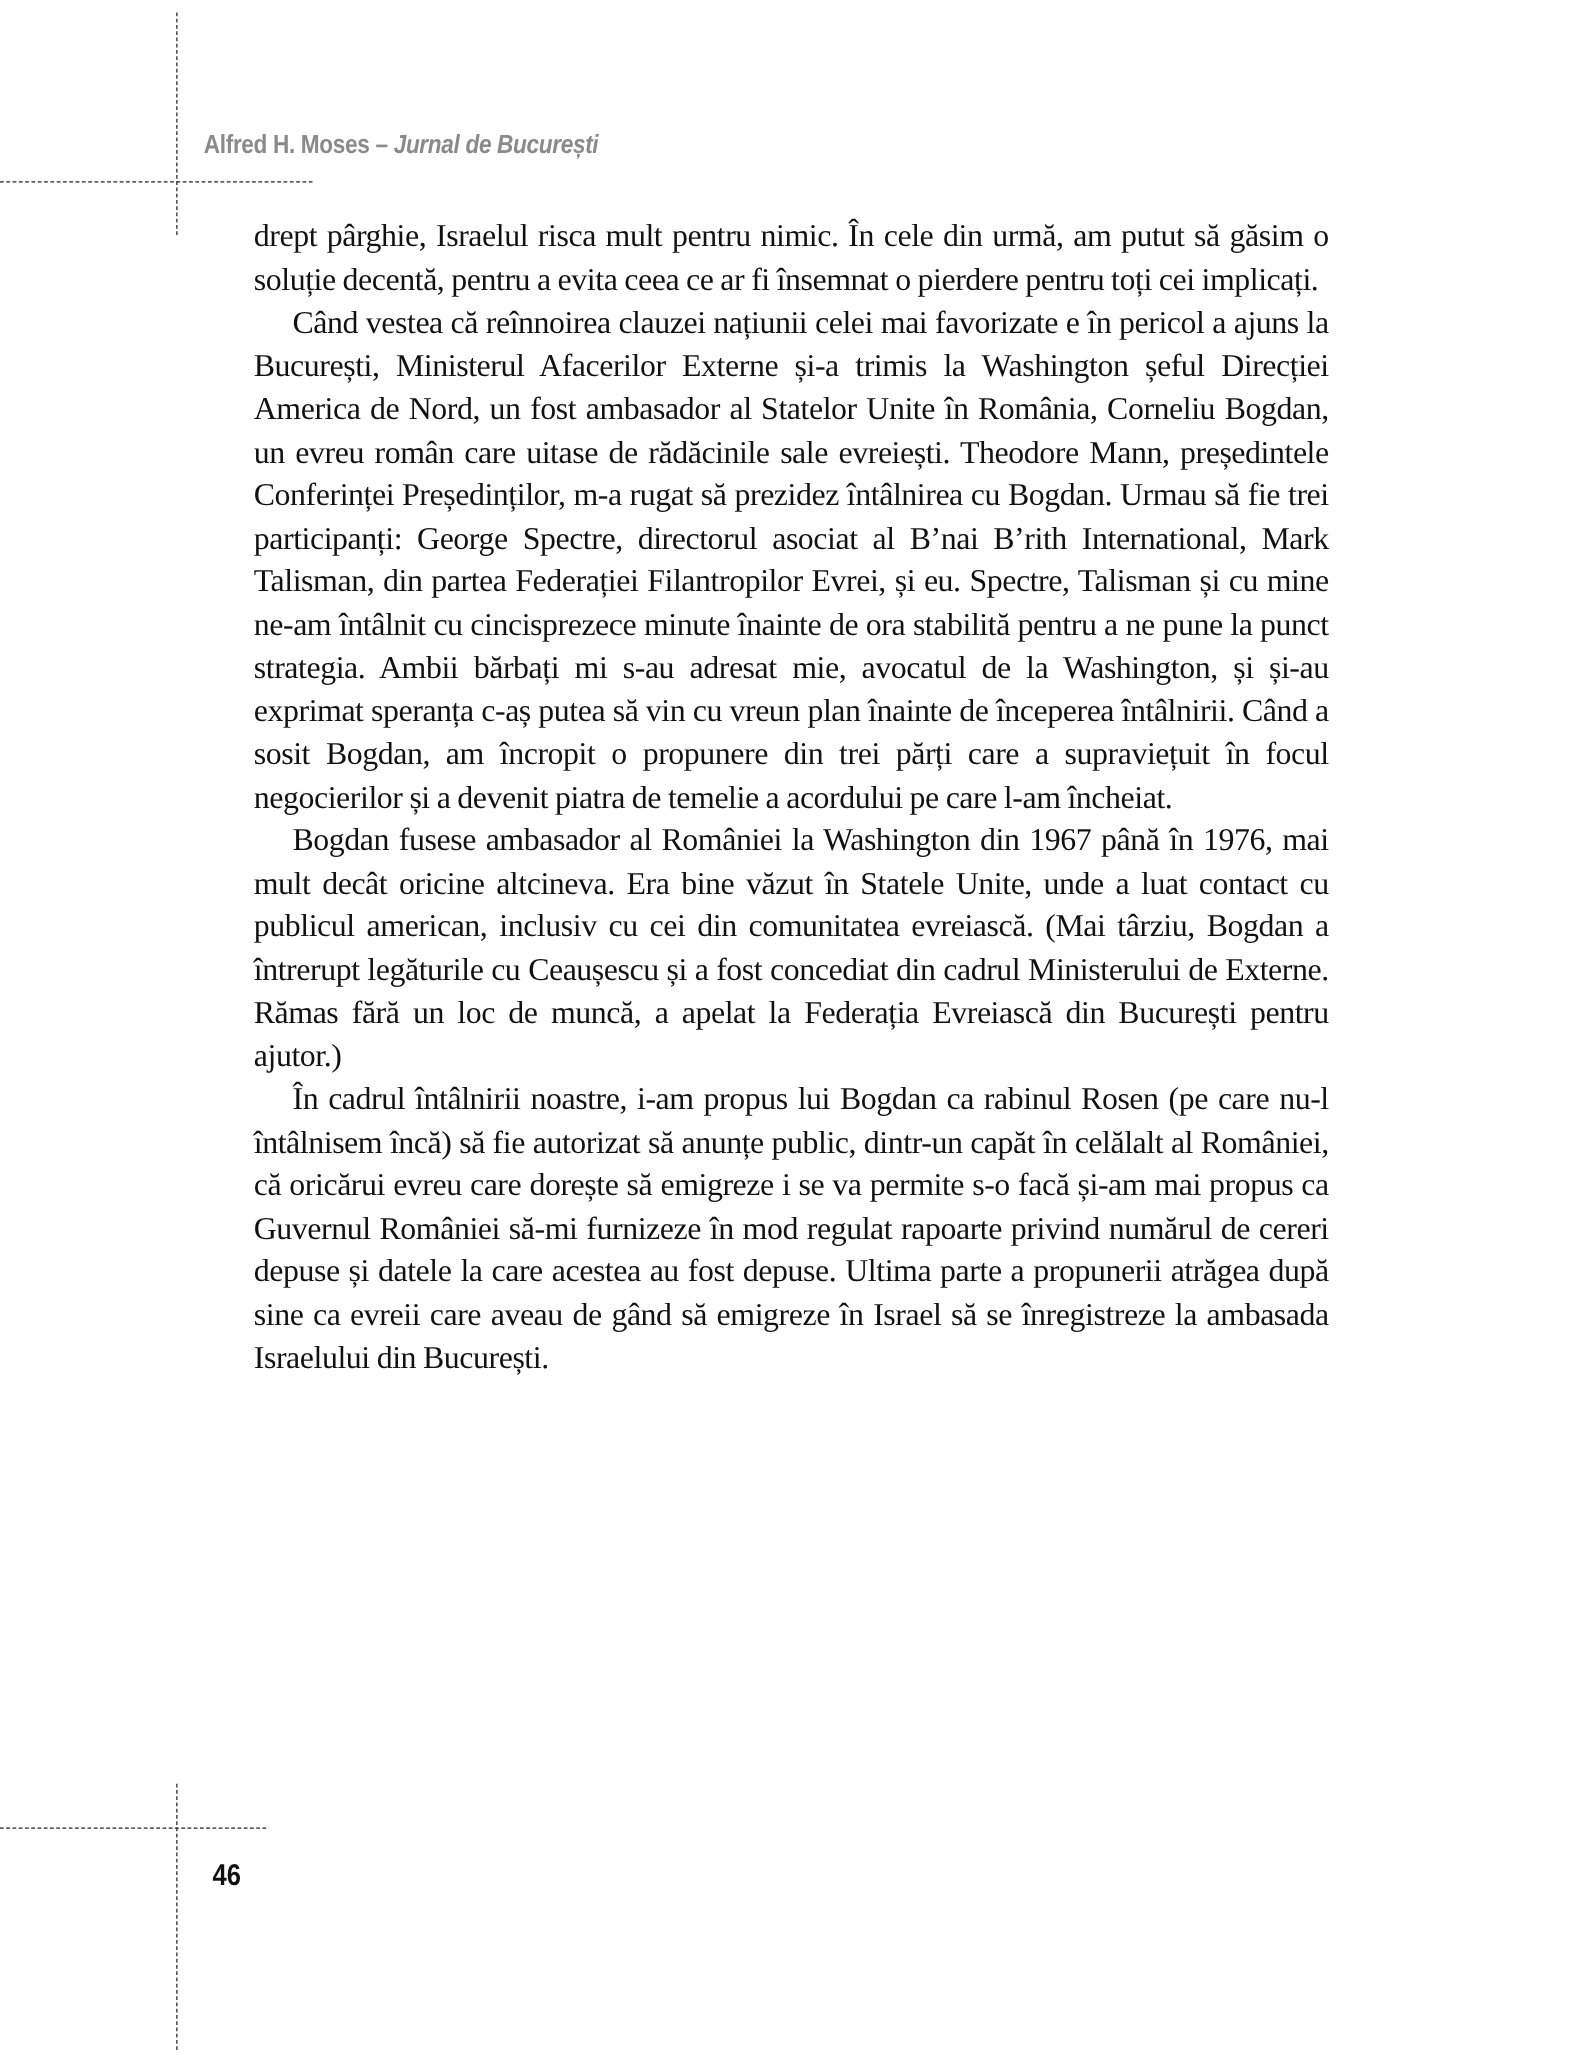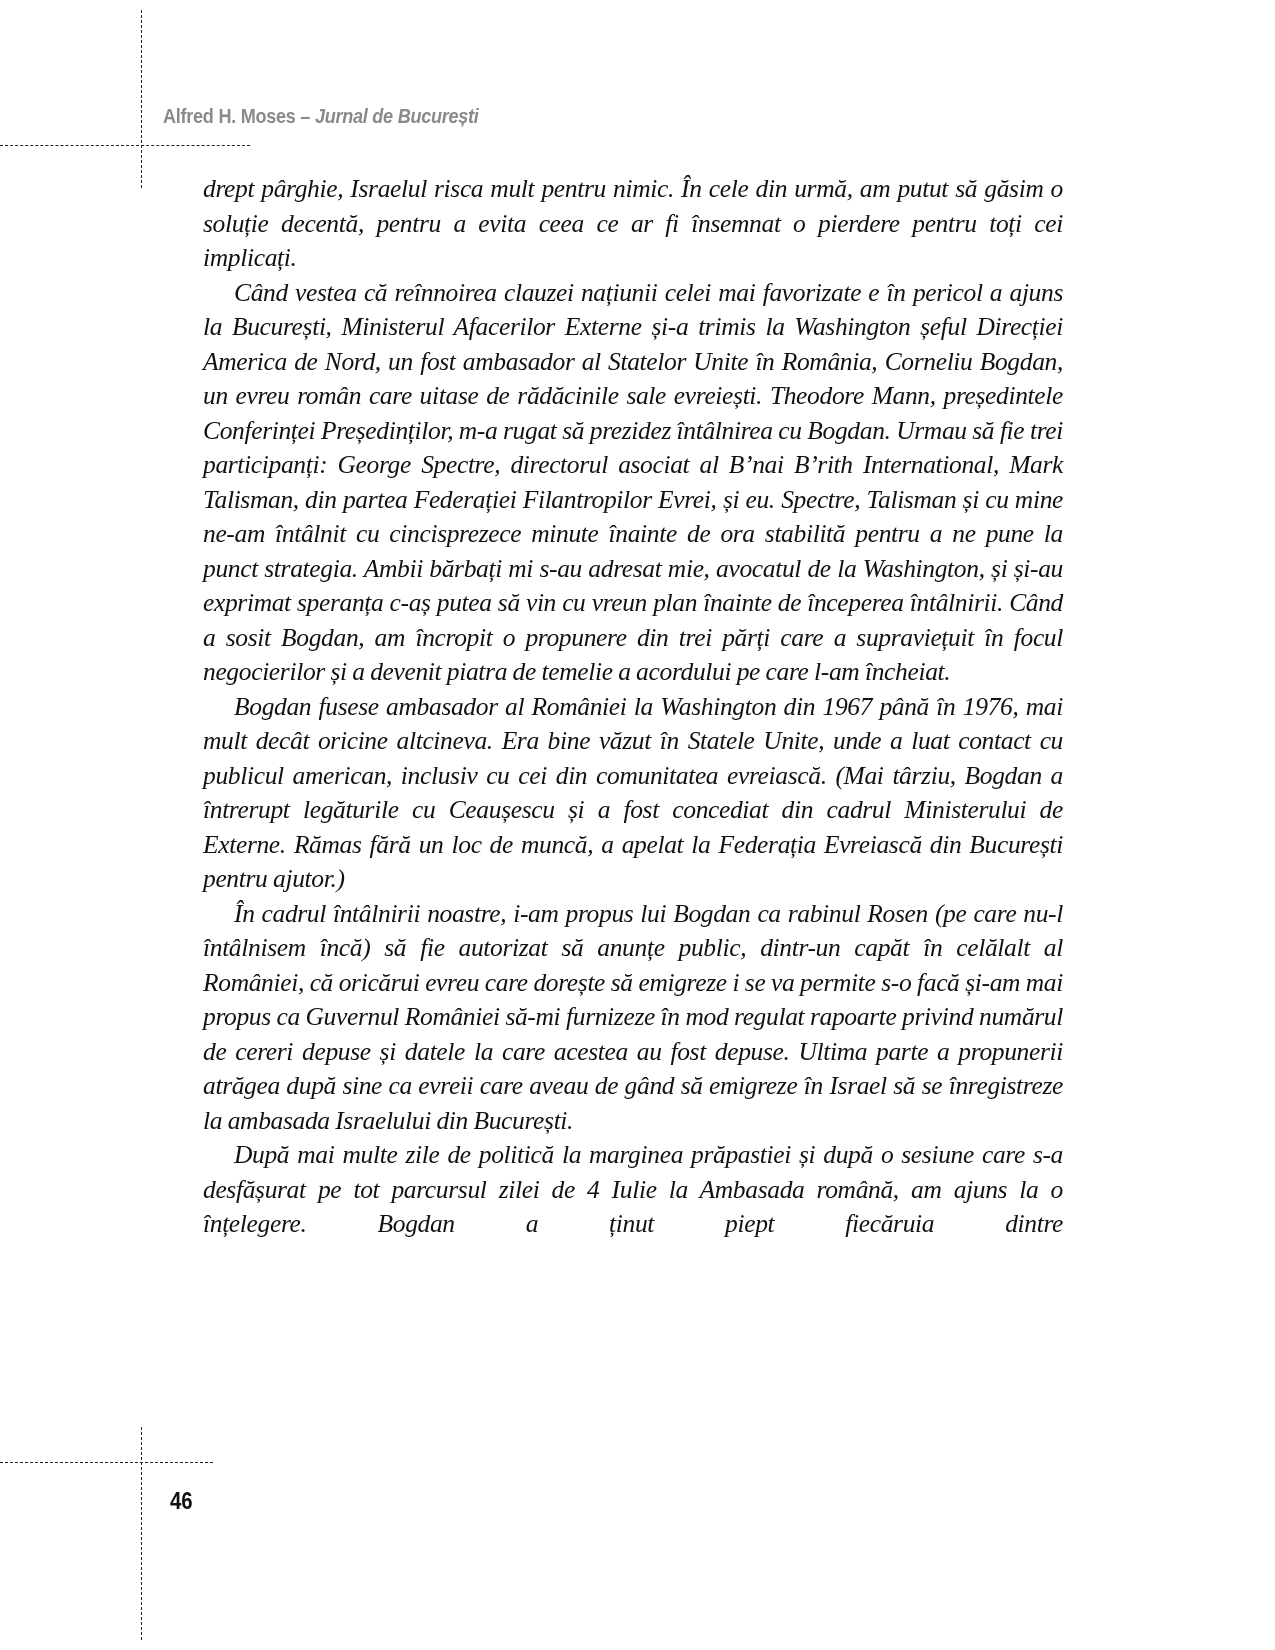--- a/index.html
+++ b/index.html
@@ -49,21 +49,20 @@
     line-height: 34.5px;
     color: #111;
     text-align: justify;
     letter-spacing: -0.35px;
     word-spacing: -0.5px;
   }
   .body-text p {
     margin: 0;
     text-indent: 31px;
     text-align-last: left;
-    font-style: italic;
   }
   .body-text p.cont {
     text-indent: 0;
   }
   .page-number {
     position: absolute;
     left: 170px;
     top: 1487px;
     font-family: "Liberation Sans", sans-serif;
     font-weight: bold;
@@ -83,16 +82,15 @@
 
 <div class="running-head">
   <span>Alfred H. Moses – </span><span class="title">Jurnal de București</span>
 </div>
 
 <div class="body-text">
   <p class="cont">drept pârghie, Israelul risca mult pentru nimic. În cele din urmă, am putut să găsim o soluție decentă, pentru a evita ceea ce ar fi însemnat o pierdere pentru toți cei implicați.</p>
   <p>Când vestea că reînnoirea clauzei națiunii celei mai favorizate e în pericol a ajuns la București, Ministerul Afacerilor Externe și-a trimis la Washington șeful Direcției America de Nord, un fost ambasador al Sta­telor Unite în România, Corneliu Bogdan, un evreu român care uitase de rădăcinile sale evreiești. Theodore Mann, președintele Conferinței Președinților, m-a rugat să prezidez întâlnirea cu Bogdan. Urmau să fie trei participanți: George Spectre, directorul asociat al B’nai B’rith International, Mark Talisman, din partea Federației Filantropilor Evrei, și eu. Spectre, Talisman și cu mine ne-am întâlnit cu cincisprezece minute înainte de ora stabilită pentru a ne pune la punct strategia. Ambii bărbați mi s-au adresat mie, avocatul de la Washington, și și-au exprimat speranța c-aș putea să vin cu vreun plan înainte de începerea întâlnirii. Când a sosit Bogdan, am încropit o propunere din trei părți care a supraviețuit în focul negocierilor și a devenit piatra de temelie a acordului pe care l-am încheiat.</p>
   <p>Bogdan fusese ambasador al României la Washington din 1967 până în 1976, mai mult decât oricine altcineva. Era bine văzut în Statele Unite, unde a luat contact cu publicul american, inclusiv cu cei din comunitatea evreiască. (Mai târziu, Bogdan a întrerupt legăturile cu Ceaușescu și a fost concediat din cadrul Ministerului de Externe. Rămas fără un loc de muncă, a apelat la Federația Evreiască din București pentru ajutor.)</p>
   <p>În cadrul întâlnirii noastre, i-am propus lui Bogdan ca rabinul Rosen (pe care nu-l întâlnisem încă) să fie autorizat să anunțe public, dintr-un capăt în celălalt al României, că oricărui evreu care dorește să emigreze i se va permite s-o facă și-am mai propus ca Guvernul României să-mi furnizeze în mod regulat rapoarte privind numărul de cereri depuse și datele la care acestea au fost depuse. Ultima parte a propunerii atrăgea după sine ca evreii care aveau de gând să emigreze în Israel să se înre­gistreze la ambasada Israelului din București.</p>
-  <p style="text-align-last: justify;">După mai multe zile de politică la marginea prăpastiei și după o se­siune care s-a desfășurat pe tot parcursul zilei de 4 Iulie la Ambasada română, am ajuns la o înțelegere. Bogdan a ținut piept fiecăruia dintre</p>
 </div>
 
 <div class="page-number">46</div>
 
 </body></html>

